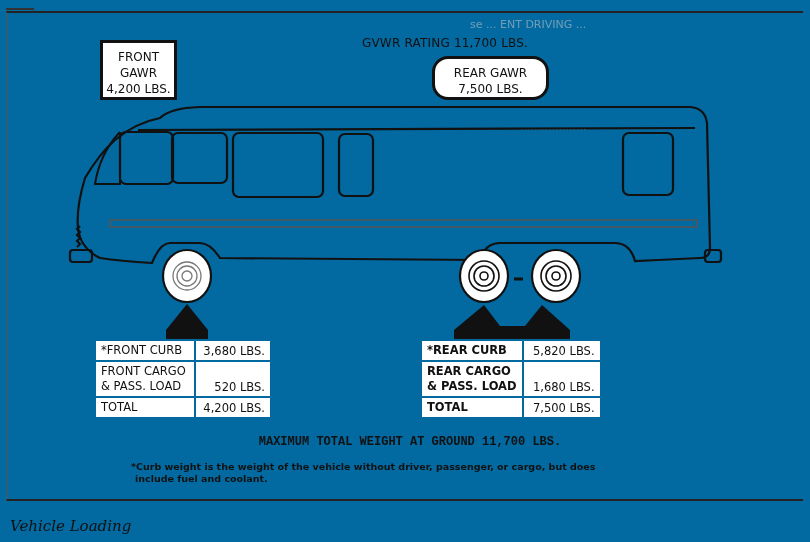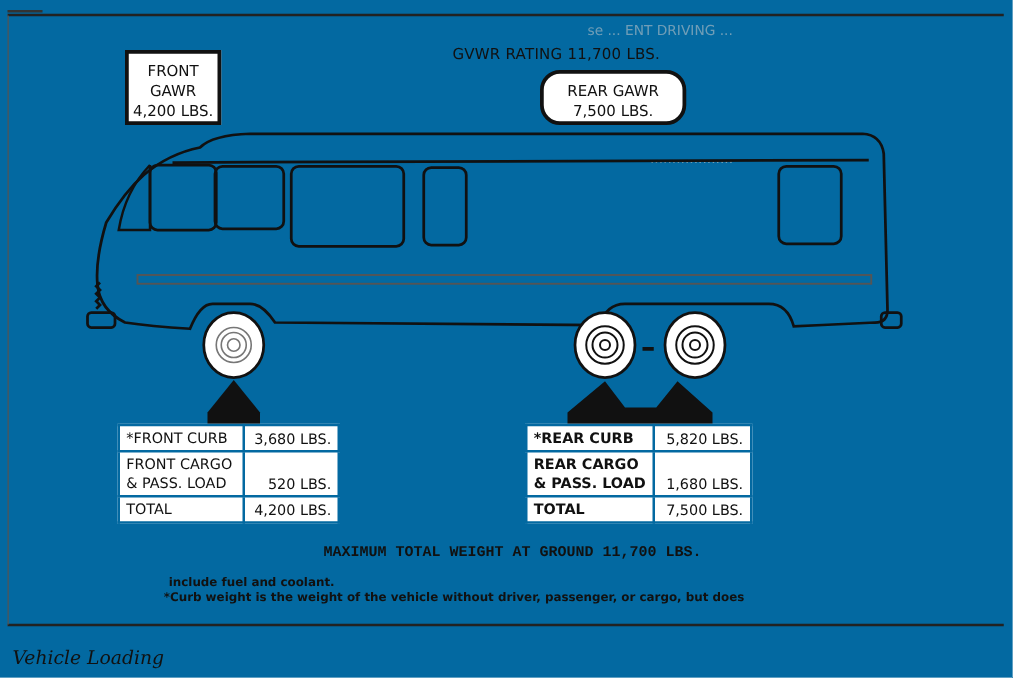--- a/index.html
+++ b/index.html
@@ -136,18 +136,18 @@
     </tr>
     <tr>
       <td class="lbl">TOTAL</td>
       <td class="val">7,500 LBS.</td>
     </tr>
   </tbody>
     </table>
 
   <div class="maxw">MAXIMUM TOTAL WEIGHT AT GROUND 11,700 LBS.</div>
   <div class="foot">
+    <div>*Curb weight is the weight of the vehicle without driver, passenger, or cargo, but does</div>
     <div style="padding-left:4px">include fuel and coolant.</div>
-    <div>*Curb weight is the weight of the vehicle without driver, passenger, or cargo, but does</div>
   </div>
 
   <div class="caption">Vehicle Loading</div>
 </div>
 
 </body></html>

